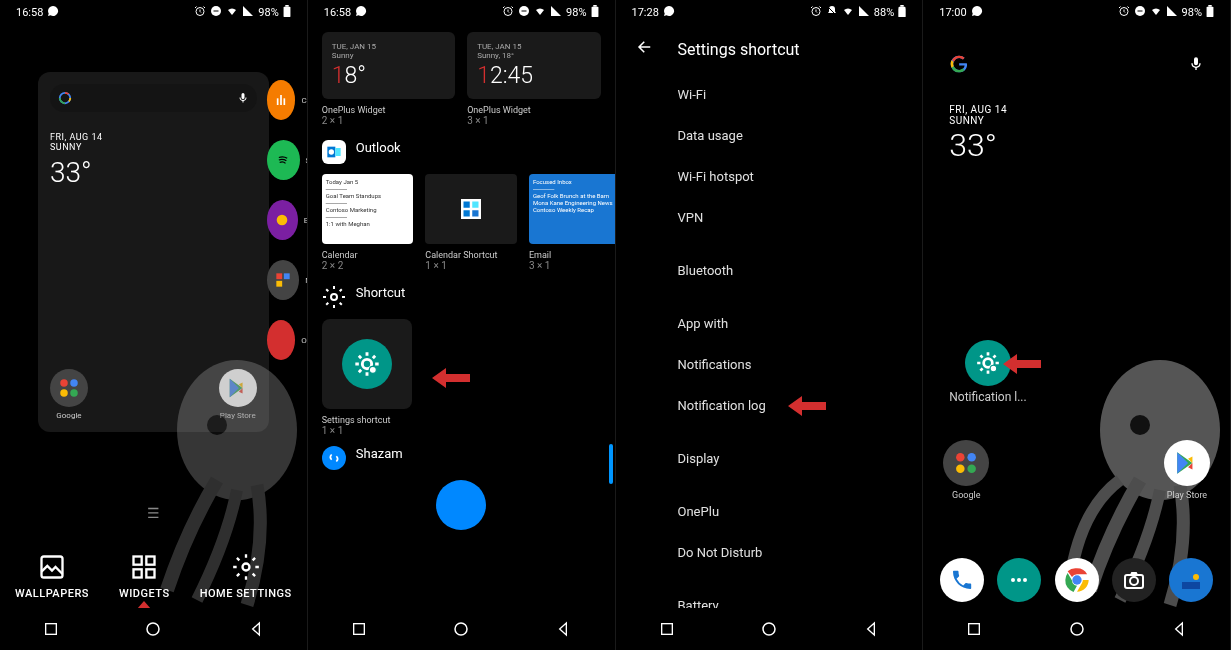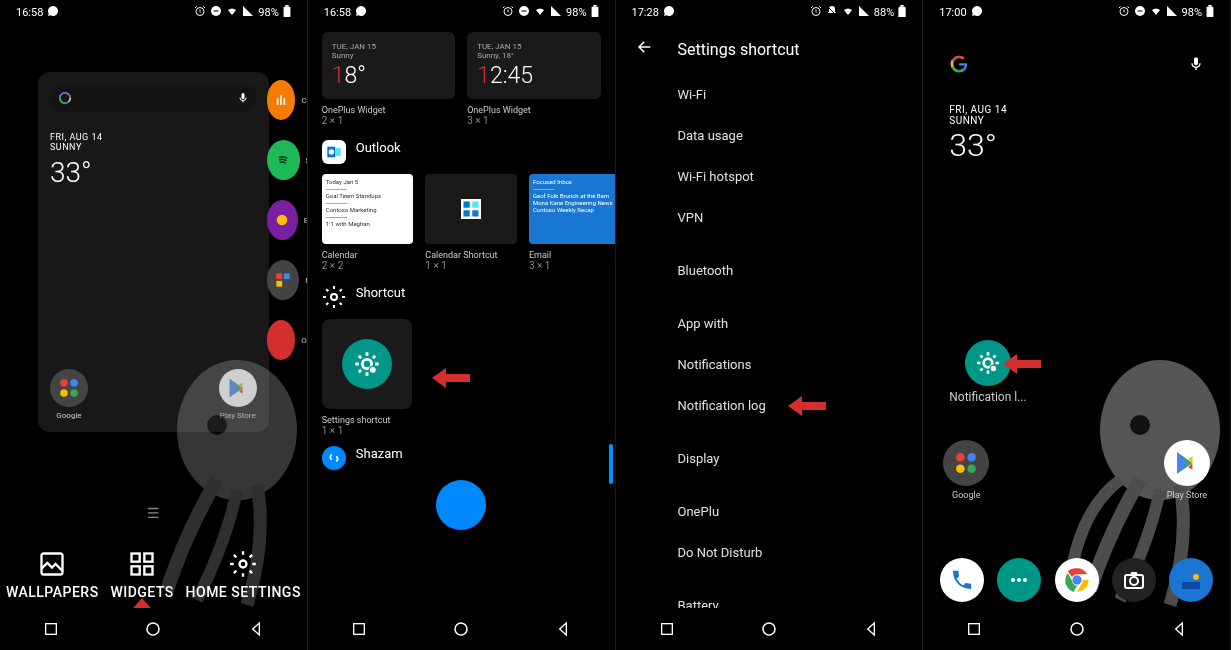--- a/index.html
+++ b/index.html
@@ -31,21 +31,21 @@
 .side-app { display: flex; align-items: center; gap: 6px; }
 .side-app .app-icon { width: 40px; height: 40px; }
 
 
 .octopus { position: absolute; bottom: 40px; right: 0; width: 180px; height: 280px; opacity: 0.4; pointer-events: none; }
 
 
 .bottom-actions { position: absolute; bottom: 50px; left: 0; right: 0; display: flex; justify-content: space-around; }
 .bottom-action { display: flex; flex-direction: column; align-items: center; gap: 6px; color: #fff; }
 .bottom-action-icon { width: 28px; height: 28px; }
-.bottom-action-label { font-size: 14px; font-weight: 500; letter-spacing: 0.5px; }
+.bottom-action-label { font-size: 11px; font-weight: 500; letter-spacing: 0.5px; }
 .handle2 { position: absolute; top: 505px; left: 50%; transform: translateX(-50%); color: #888; font-size: 14px;}
 
 
 .arrow-up { width: 28px; height: 36px; }
 .arrow-left { width: 38px; height: 20px; }
 
 
 .widget-list { padding: 8px 14px; height: calc(100% - 66px); overflow: hidden; }
 .widget-row { display: flex; gap: 12px; margin-bottom: 14px; }
 .widget-card { background: #1a1a1a; border-radius: 6px; padding: 10px; flex: 1; color: #fff; position: relative; }

